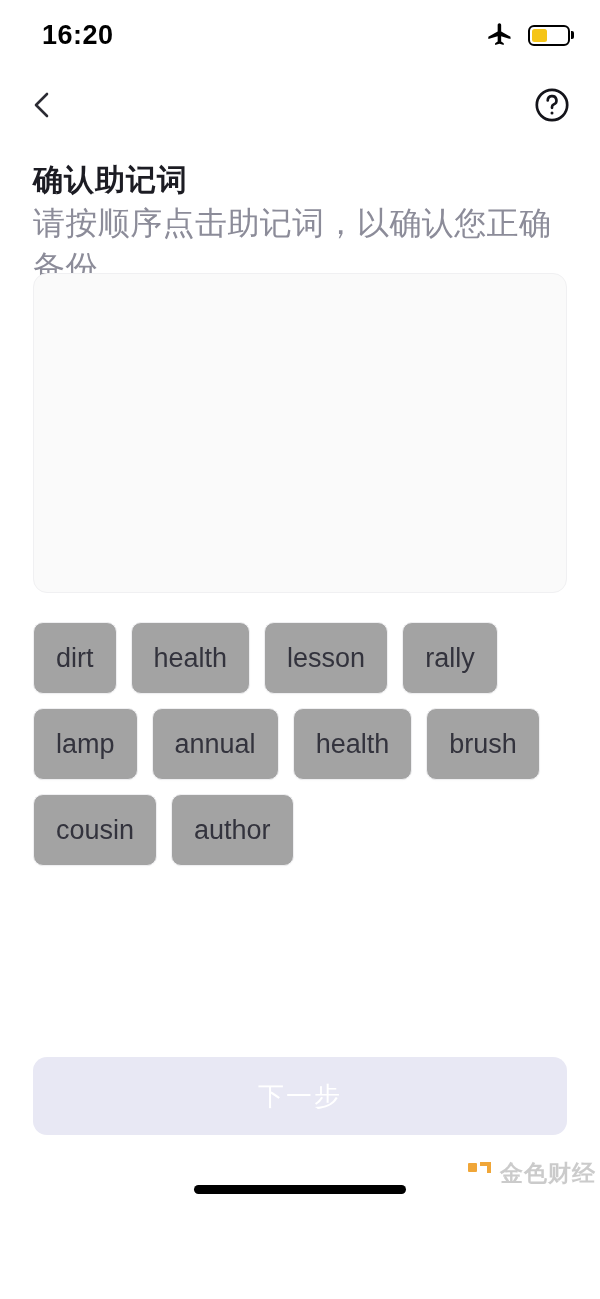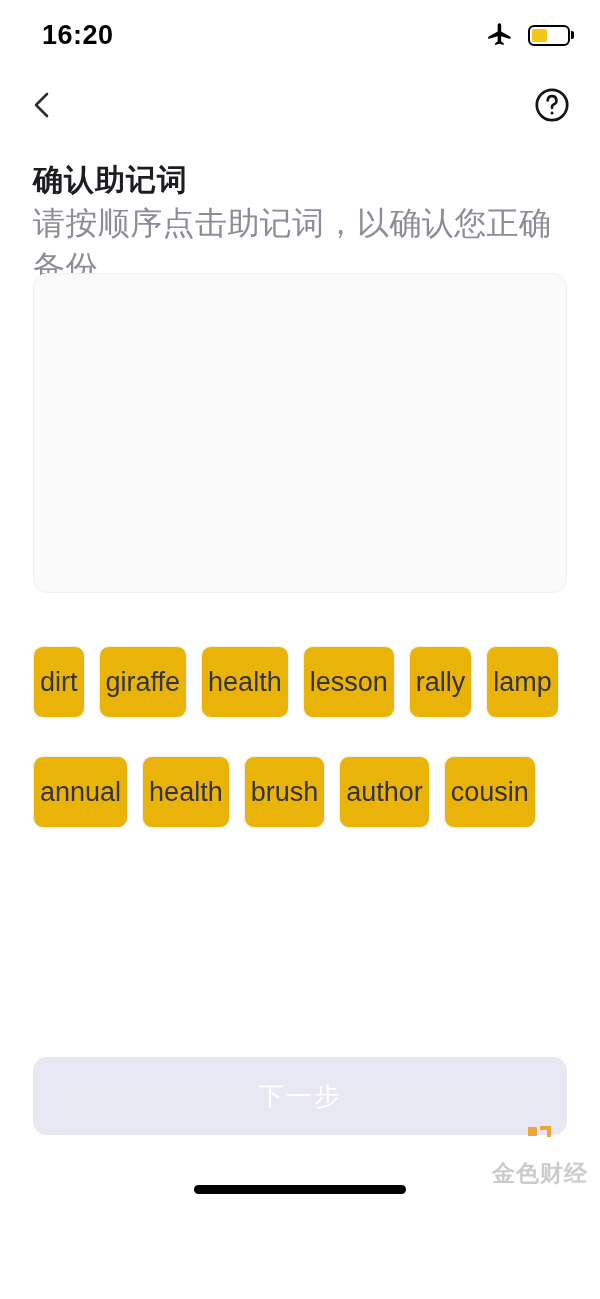--- a/index.html
+++ b/index.html
@@ -90,31 +90,30 @@
   
   .word-pool {
     position:absolute; top:622px; left:33px;
     width:534px;
     display:flex; flex-wrap:wrap;
     gap:14px;
     align-content:flex-start;
   }
   .word-chip {
     height:72px;
-    padding:0 6px;
+    padding:0 22px;
     display:flex; align-items:center; justify-content:center;
-    background:#eab308;
+    background:#a3a3a3;
     border:1px solid #efeff1;
     border-radius:10px;
     font-size:27px; color:#33333d;
     font-family:"Liberation Sans", "DejaVu Sans", sans-serif;
     cursor:pointer;
     box-shadow:0 1px 2px rgba(0,0,0,0.02);
     white-space:nowrap;
-    margin-top:24px;
   }
 
   
   .next-button {
     position:absolute; left:33px; bottom:70px;
     width:534px; height:78px;
     background:#e8e8f4;
     border:none; border-radius:14px;
     color:#ffffff; font-size:26px; letter-spacing:2px;
     font-family:"Liberation Sans", "DejaVu Sans", sans-serif;
@@ -124,24 +123,23 @@
   
   .home-indicator {
     position:absolute; bottom:11px; left:50%;
     transform:translateX(-50%);
     width:212px; height:9px;
     background:#000000; border-radius:5px;
   }
 
   
   .watermark {
-    position:absolute; right:12px; bottom:16px;
+    position:absolute; right:4px; bottom:16px;
     display:flex; align-items:center; gap:7px;
     opacity:0.95;
-    flex-direction:column;
   }
   .wm-mark { display:block; }
   .wm-text {
     font-size:23px; font-weight:700; color:#c9c9c9;
     letter-spacing:1px;
     font-family:"Liberation Sans", "DejaVu Sans", sans-serif;
   }
 </style>
 </head>
 <body>
@@ -175,30 +173,29 @@
     </button>
   </div>
 
   <h1 class="page-title">确认助记词</h1>
   <p class="page-subtitle">请按顺序点击助记词，以确认您正确备份。</p>
 
   <div class="answer-box"></div>
 
   <div class="word-pool" id="word-pool">
       <div class="word-chip">dirt</div>
-      <div class="word-chip">giraffe</div>
       <div class="word-chip">health</div>
       <div class="word-chip">lesson</div>
       <div class="word-chip">rally</div>
       <div class="word-chip">lamp</div>
       <div class="word-chip">annual</div>
       <div class="word-chip">health</div>
       <div class="word-chip">brush</div>
+      <div class="word-chip">cousin</div>
       <div class="word-chip">author</div>
-      <div class="word-chip">cousin</div>
     </div>
 
   <button class="next-button">下一步</button>
 
   <div class="home-indicator"></div>
 
   <div class="watermark">
     <svg class="wm-mark" width="26" height="26" viewBox="0 0 26 26">
       <rect x="1" y="2" width="9" height="9" rx="1" fill="#f0a22e"></rect>
       <path d="M13 1 h11 v11 h-4 v-7 h-7 z" fill="#f0a22e"></path>

